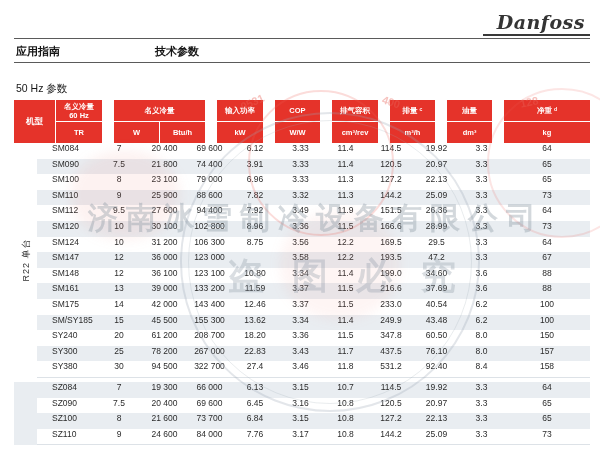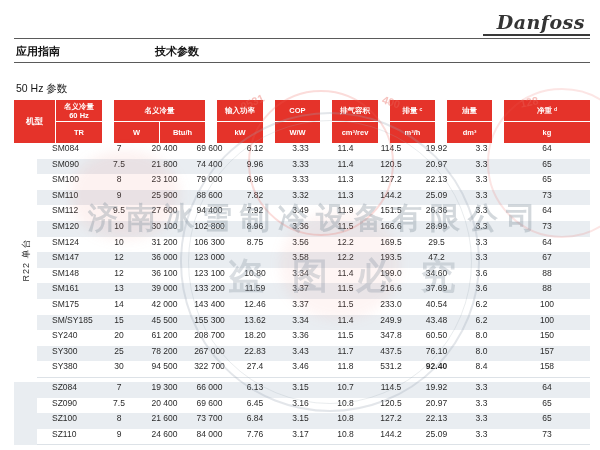--- a/index.html
+++ b/index.html
@@ -165,21 +165,21 @@
               <div class="cell" style="width: 46px;">114.5</div>
               <div class="cell" style="width: 45px;">19.92</div>
               <div class="cell" style="width: 45px;">3.3</div>
               <div class="cell" style="width: 86px;">64</div>
             </div>
             <div class="trow alt">
               <div class="cell model">SM090</div>
               <div class="cell" style="width: 46px;">7.5</div>
               <div class="cell" style="width: 45px;">21 800</div>
               <div class="cell" style="width: 45px;">74 400</div>
-              <div class="cell" style="width: 46px;">9.96</div>
+              <div class="cell" style="width: 46px;">3.91</div>
               <div class="cell" style="width: 45px;">3.33</div>
               <div class="cell" style="width: 45px;">11.4</div>
               <div class="cell" style="width: 46px;">120.5</div>
               <div class="cell" style="width: 45px;">20.97</div>
               <div class="cell" style="width: 45px;">3.3</div>
               <div class="cell" style="width: 86px;">65</div>
             </div>
             <div class="trow">
               <div class="cell model">SM100</div>
               <div class="cell" style="width: 46px;">8</div>
@@ -338,21 +338,21 @@
             </div>
             <div class="trow">
               <div class="cell model">SY380</div>
               <div class="cell" style="width: 46px;">30</div>
               <div class="cell" style="width: 45px;">94 500</div>
               <div class="cell" style="width: 45px;">322 700</div>
               <div class="cell" style="width: 46px;">27.4</div>
               <div class="cell" style="width: 45px;">3.46</div>
               <div class="cell" style="width: 45px;">11.8</div>
               <div class="cell" style="width: 46px;">531.2</div>
-              <div class="cell" style="width: 45px; font-weight: bold;">92.40</div>
+              <div class="cell" style="width: 45px;">92.40</div>
               <div class="cell" style="width: 45px;">8.4</div>
               <div class="cell" style="width: 86px;">158</div>
             </div>
           </div>
         </div>
         <div class="tsection">
           <div class="sec-label shaded"></div>
           <div class="sec-rows">
             <div class="trow alt">
               <div class="cell model">SZ084</div>

